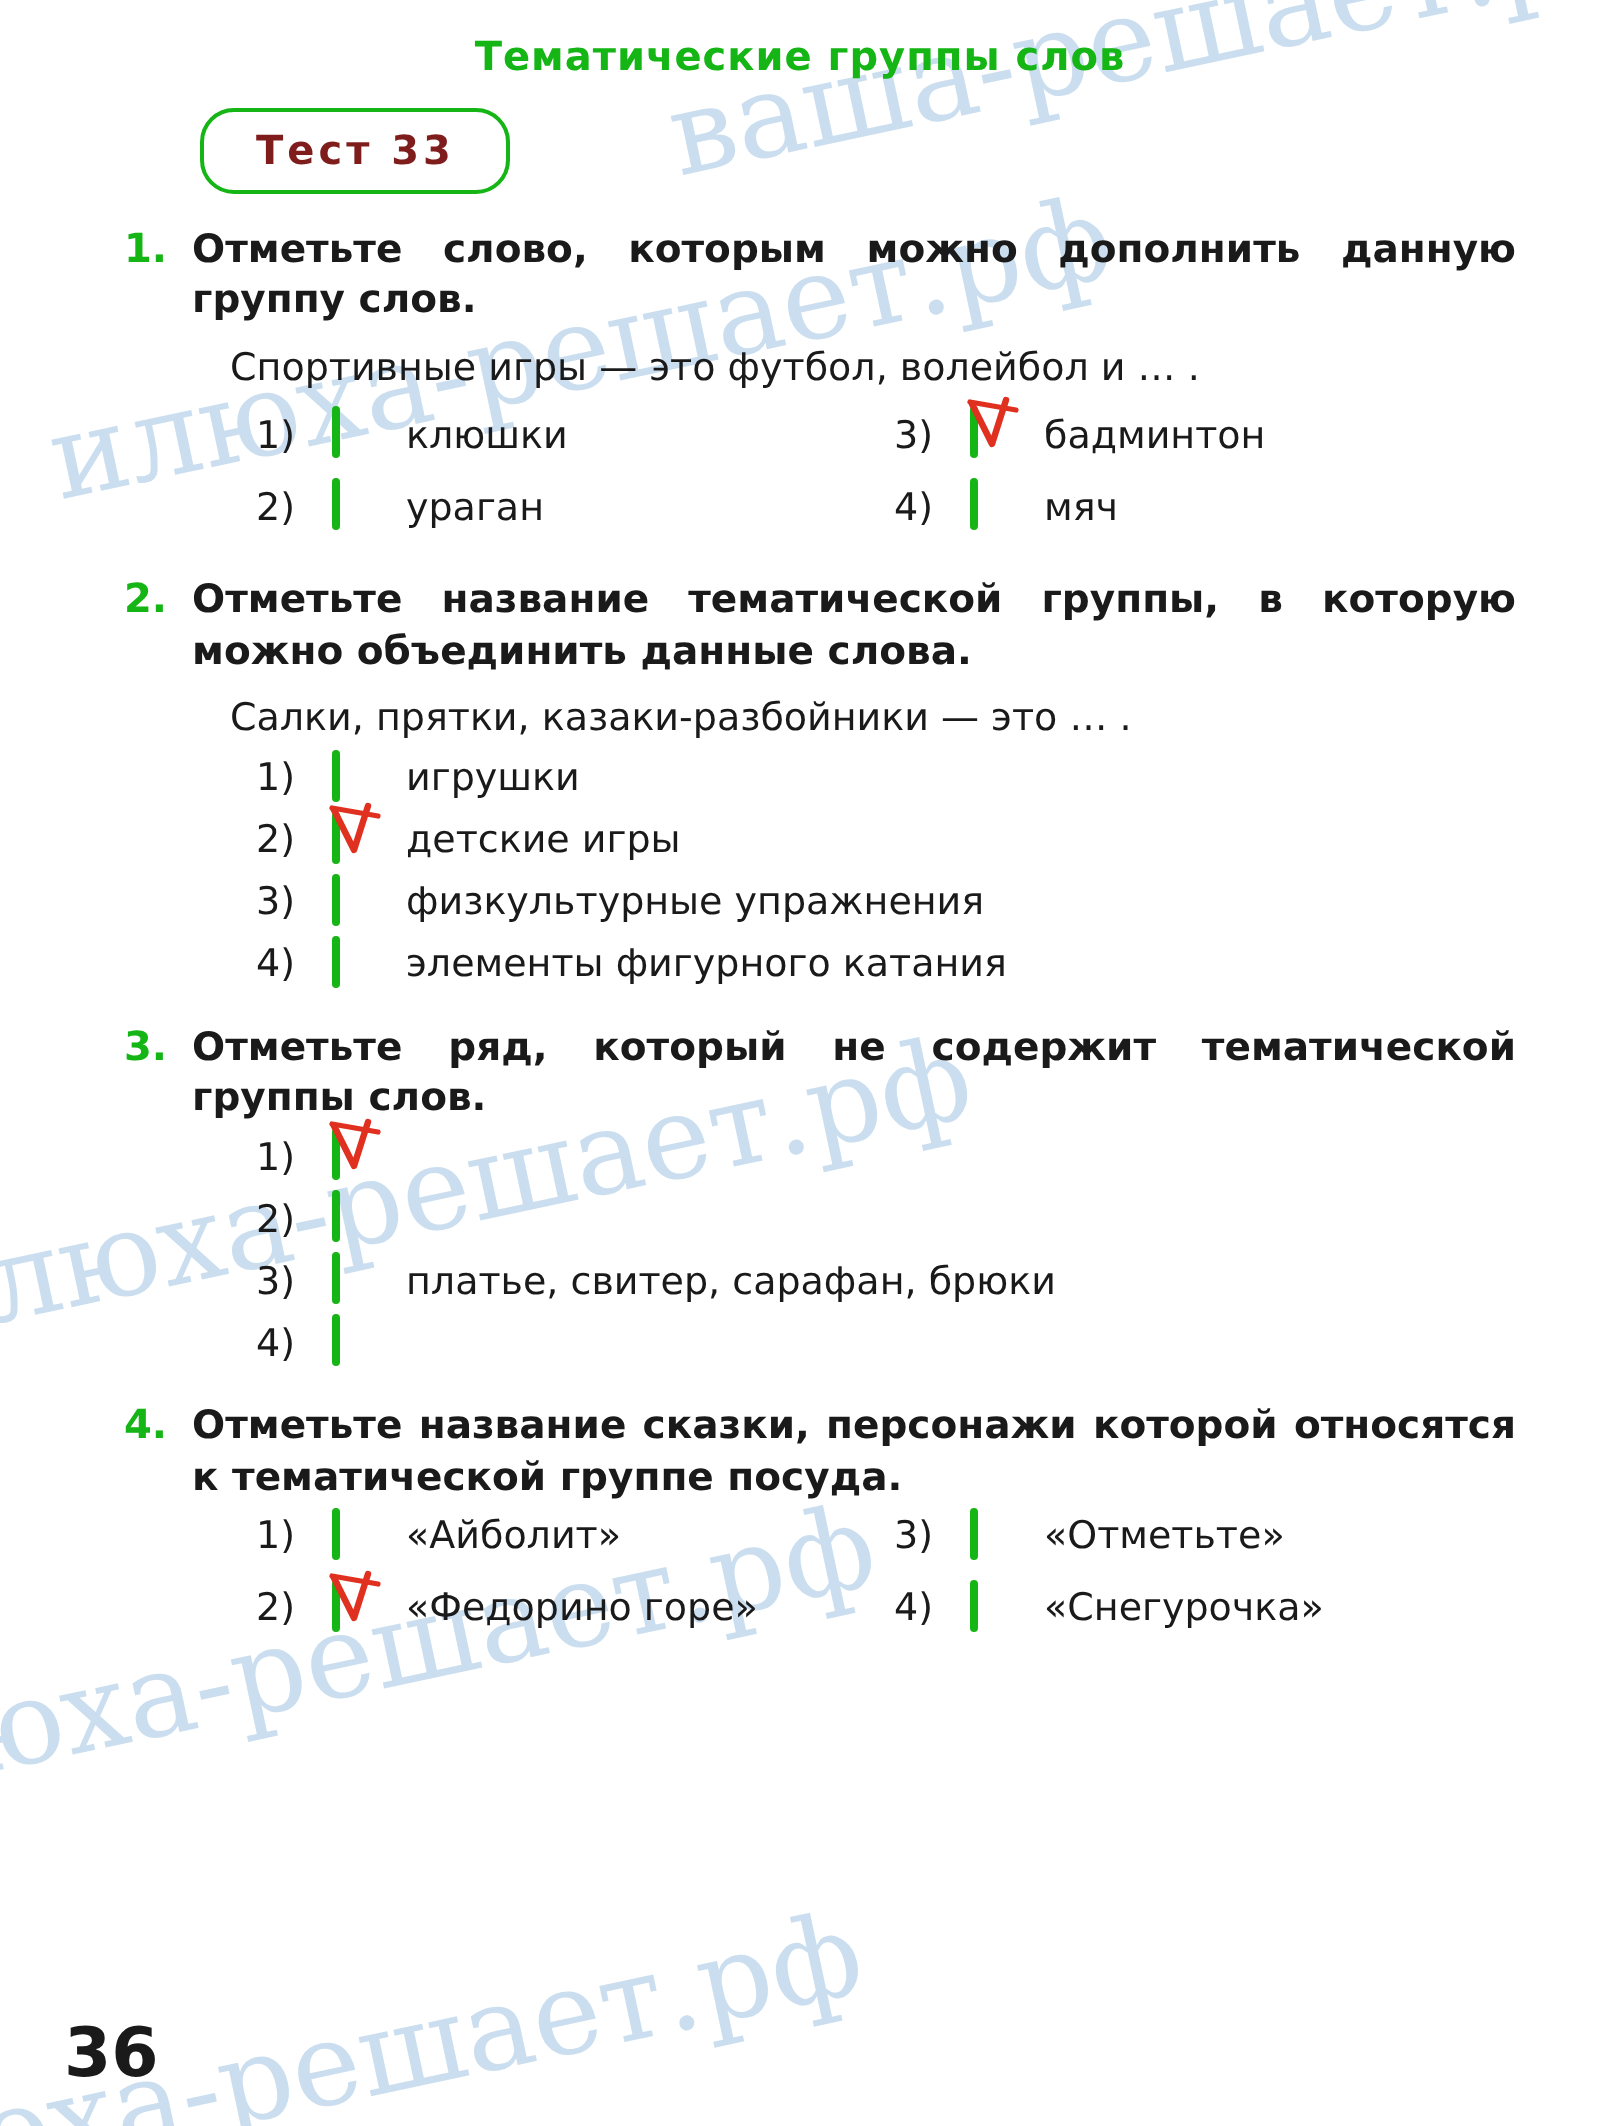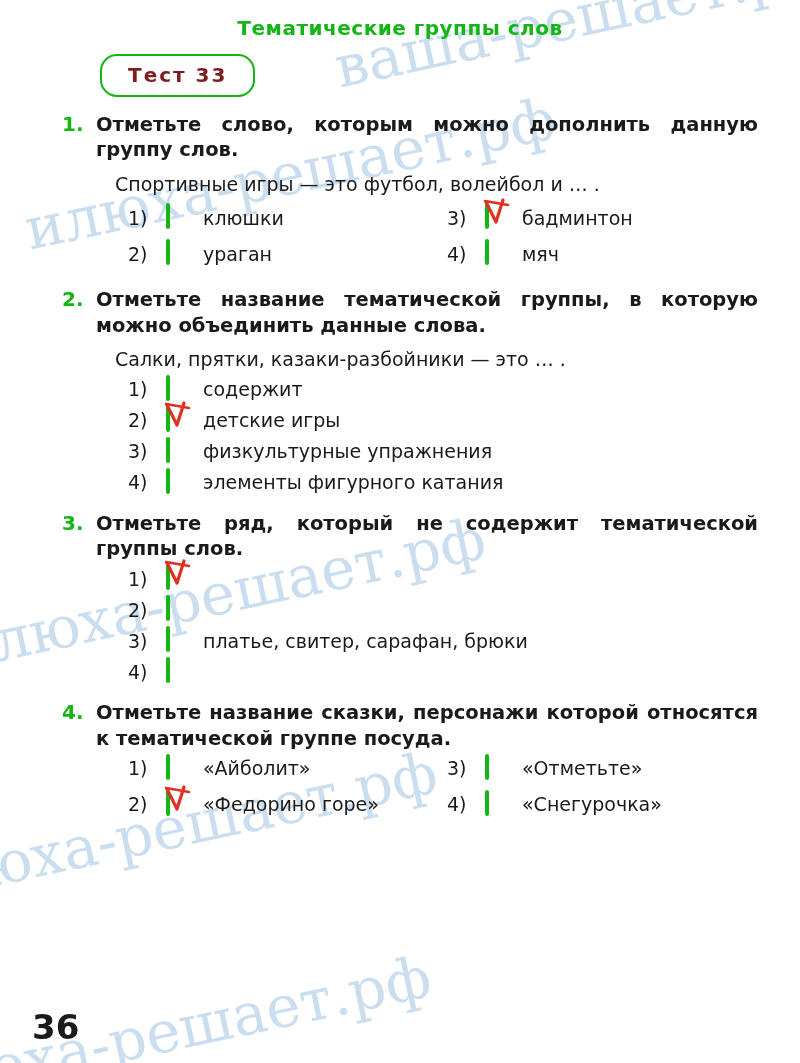--- a/index.html
+++ b/index.html
@@ -220,21 +220,21 @@
       <div class="q">
         <div class="q-head">
           <div class="q-num">2.</div>
           <div class="q-text">Отметьте название тематической группы, в которую можно объединить данные слова.</div>
         </div>
         <div class="prompt">Салки, прятки, казаки-разбойники — это … .</div>
         <div class="opts">
           <div class="opt">
             <span class="opt-label">1)</span>
             <span class="box-wrap"><span class="box"></span></span>
-            <span class="opt-text">содержит</span>
+            <span class="opt-text">игрушки</span>
           </div>
           <div class="opt">
             <span class="opt-label">2)</span>
             <span class="box-wrap"><span class="box"></span><svg class="tick" viewBox="0 0 33 30" xmlns="http://www.w3.org/2000/svg">
                 <path d="M4 6 L14 26 L21 4" fill="none" stroke="#e03020" stroke-width="3.2" stroke-linecap="round" stroke-linejoin="round"></path>
                 <path d="M3 5 L26 9" fill="none" stroke="#e03020" stroke-width="2.6" stroke-linecap="round"></path>
               </svg></span>
             <span class="opt-text">детские игры</span>
           </div>
           <div class="opt">

